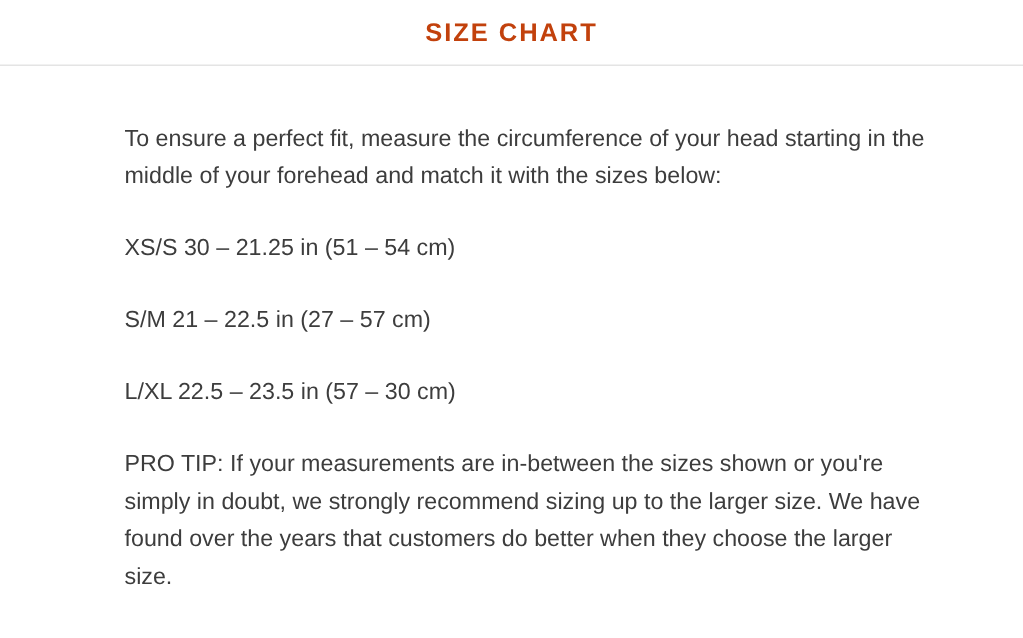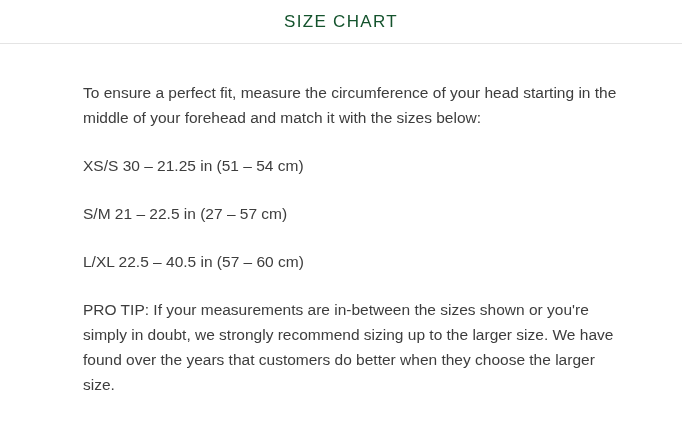--- a/index.html
+++ b/index.html
@@ -20,23 +20,23 @@
     height: 44px;
     display: flex;
     align-items: center;
     justify-content: center;
     border-bottom: 1px solid #e4e4e4;
     box-sizing: border-box;
   }
   .header h1 {
     margin: 0;
     font-size: 17px;
-    font-weight: 400;
+    font-weight: 700;
     letter-spacing: 1.3px;
-    color: #14532d;
+    color: #c2410c;
     text-transform: uppercase;
   }
   .content {
     padding: 36px 58px 0 66px;
   }
   .para {
     margin: 0 0 23px 17px;
     font-size: 15.5px;
     line-height: 25px;
     font-weight: 400;
@@ -57,19 +57,19 @@
   </header>
 
   <main class="content">
 
     <p class="para">To ensure a perfect fit, measure the circumference of your head starting in the middle of your forehead and match it with the sizes below:</p>
 
     <p class="para">XS/S 30 – 21.25 in (51 – 54 cm)</p>
 
     <p class="para">S/M 21 – 22.5 in (27 – 57 cm)</p>
 
-    <p class="para">L/XL 22.5 – 40.5 in (57 – 60 cm)</p>
+    <p class="para">L/XL 22.5 – 23.5 in (57 – 30 cm)</p>
 
     <p class="para">PRO TIP: If your measurements are in-between the sizes shown or you're simply in doubt, we strongly recommend sizing up to the larger size. We have found over the years that customers do better when they choose the larger size.</p>
 
   </main>
 
 </div>
 
 </body></html>

